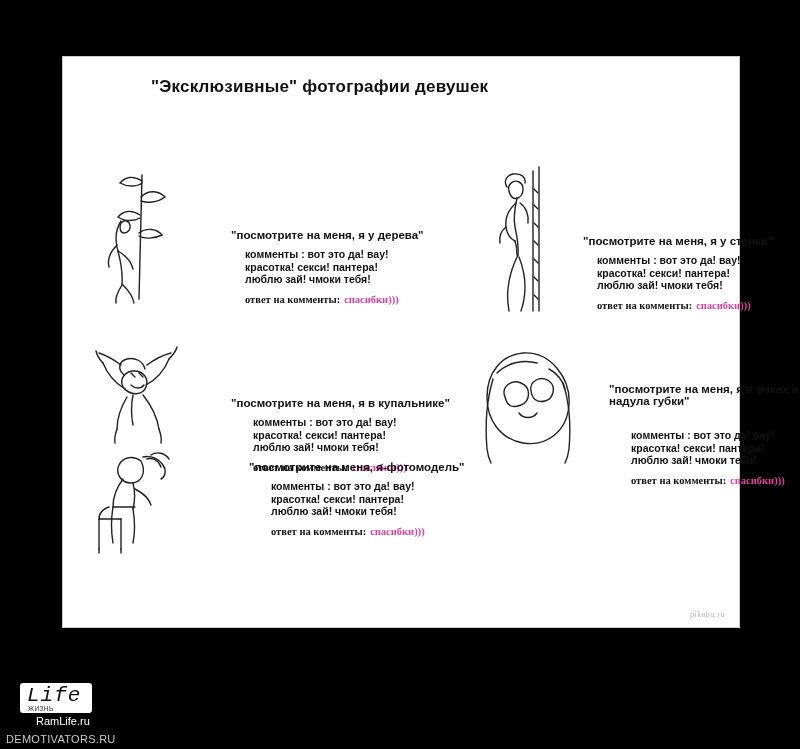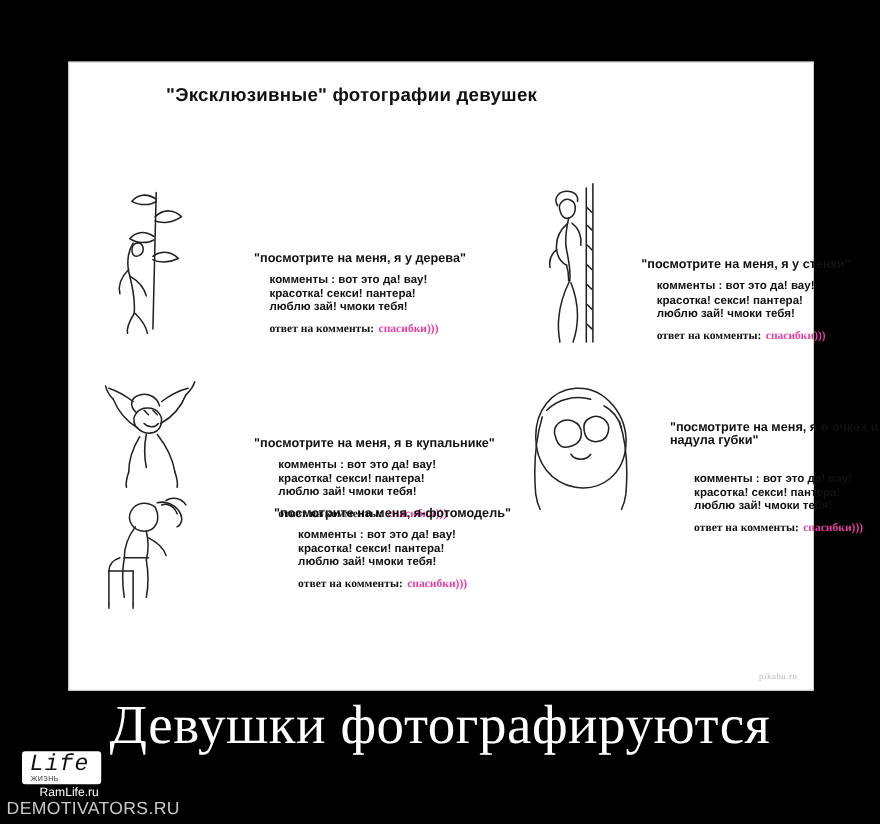--- a/index.html
+++ b/index.html
@@ -129,21 +129,21 @@
     position: absolute;
     left: 36px;
     bottom: 22px;
     font-size: 11px;
     color: #ffffff;
   }
   .source-line {
     position: absolute;
     left: 6px;
     bottom: 4px;
-    font-size: 16px;
+    font-size: 11px;
     color: #c9c9c9;
     letter-spacing: 0.3px;
   }
 </style>
 </head>
 <body>
 
 <div class="poster">
 
   <div class="frame">
@@ -277,21 +277,20 @@
         <div class="line">комменты : вот это да! вау!</div>
         <div class="line">красотка! секси! пантера!</div>
         <div class="line">люблю зай! чмоки тебя!</div>
         <div class="reply"><span>ответ на комменты:</span><span class="ans">спасибки)))</span></div>
       </div>
     </div>
 
     <div class="watermark-inner">pikabu.ru</div>
   </div>
 
-  <div class="bottom-caption">Девушки фотографируются</div>
 
   <div class="logo">
     <span class="logo-text">Life</span>
     <span class="logo-sub">ЖИЗНЬ</span>
   </div>
   <div class="site-line">RamLife.ru</div>
   <div class="source-line">DEMOTIVATORS.RU</div>
 
 </div>
 

